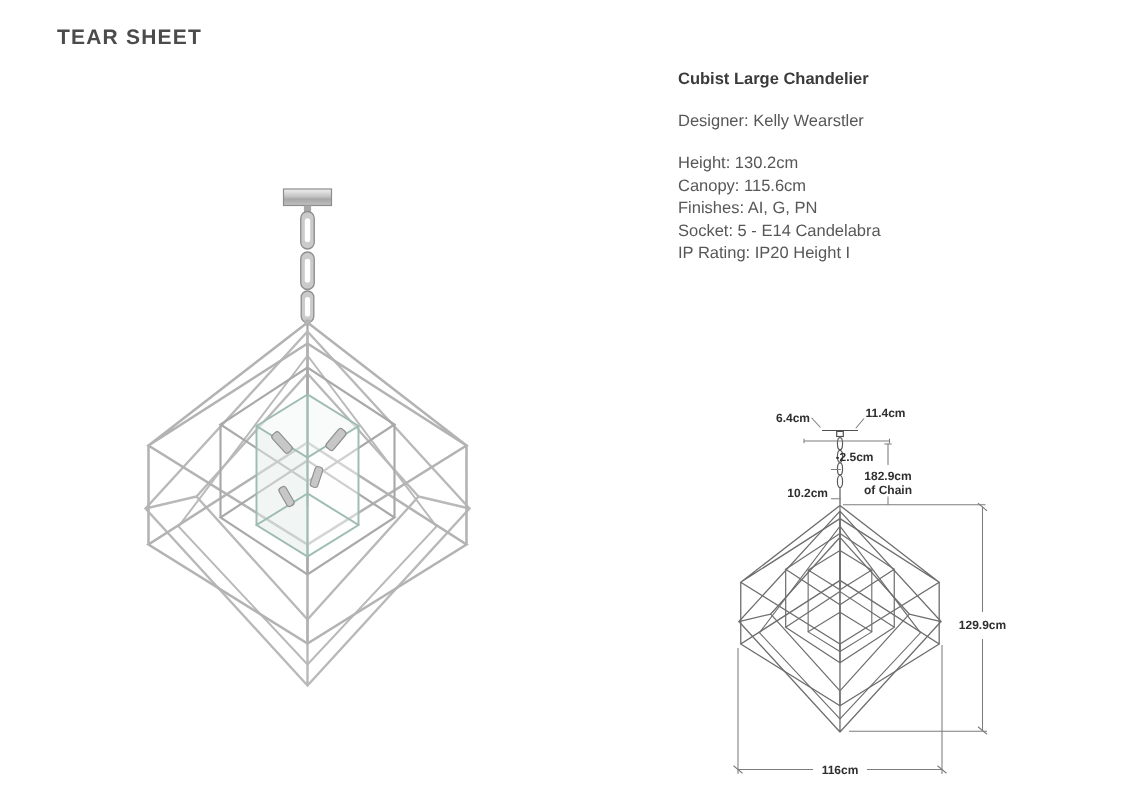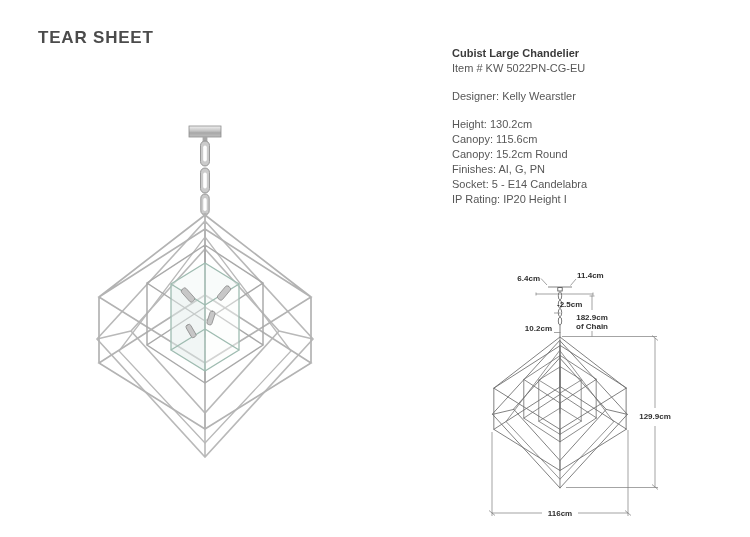--- a/index.html
+++ b/index.html
@@ -1,22 +1,22 @@
 <!DOCTYPE html>
 <html><head>
 <meta charset="utf-8">
 <style>
   html,body{margin:0;padding:0;}
   body{
     width:750px;height:537px;background:#ffffff;position:relative;overflow:hidden;
     font-family:"Liberation Sans",sans-serif;
   }
   .page-heading{
-    position:absolute;left:38px;top:28px;
-    font-size:17px;font-weight:bold;letter-spacing:.8px;color:#4b4b4b;
+    position:absolute;left:38px;top:16px;
+    font-size:14px;font-weight:bold;letter-spacing:.8px;color:#4b4b4b;
   }
   .spec-block{
     position:absolute;left:452px;top:23px;width:230px;
     font-size:11px;line-height:15px;color:#575757;
   }
   .spec-block .product-name{font-weight:bold;color:#3a3a3a;margin-top:23px;}
   .spacer{height:13px;}
   .photo-svg{position:absolute;left:55px;top:100px;}
   .drawing-svg{position:absolute;left:480px;top:260px;}
 
@@ -82,27 +82,25 @@
     <rect x="148.3" y="98" width="3.4" height="13" rx="1.7" fill="#fefefe"></rect>
     <circle cx="150" cy="115" r="2.2" fill="#b2b2b2"></circle>
   </g>
   <g class="wire-photo" transform="translate(30,111)">
     <use href="#wire"></use>
   </g>
 </svg>
 
 <div class="spec-block">
   <div class="product-name">Cubist Large Chandelier</div>
-  <div>Item # KW 5022PN-CG-EU</div>
   <div class="spacer"></div>
   <div>Designer: Kelly Wearstler</div>
   <div class="spacer"></div>
   <div>Height: 130.2cm</div>
   <div>Canopy: 115.6cm</div>
-  <div>Canopy: 15.2cm Round</div>
   <div>Finishes: AI, G, PN</div>
   <div>Socket: 5 - E14 Candelabra</div>
   <div>IP Rating: IP20 Height I</div>
 </div>
 
 <svg class="drawing-svg" width="270" height="272" viewBox="0 0 270 272">
 
   <g class="dim-line dim-hw" stroke-width="1.4">
     <path d="M68 27 L92 27"></path>
     <rect x="77.8" y="27.6" width="4.4" height="3.4" fill="none" stroke-width=".8"></rect>

